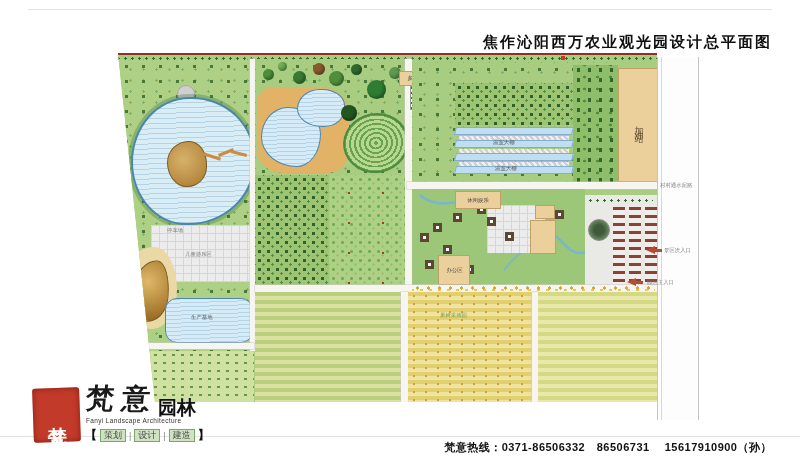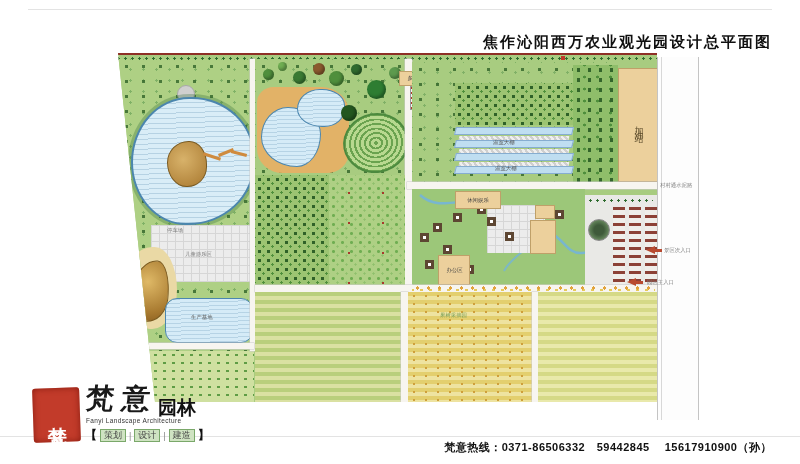--- a/index.html
+++ b/index.html
@@ -245,13 +245,13 @@
     <span class="br">【</span>
     <span class="sv">策划</span>
     <span class="dv">|</span>
     <span class="sv">设计</span>
     <span class="dv">|</span>
     <span class="sv">建造</span>
     <span class="br">】</span>
   </div>
 </div>
 
-<div class="hotline">梵意热线：0371-86506332　59442845　 15617910900（孙）</div>
+<div class="hotline">梵意热线：0371-86506332　86506731　 15617910900（孙）</div>
 
 </body></html>

